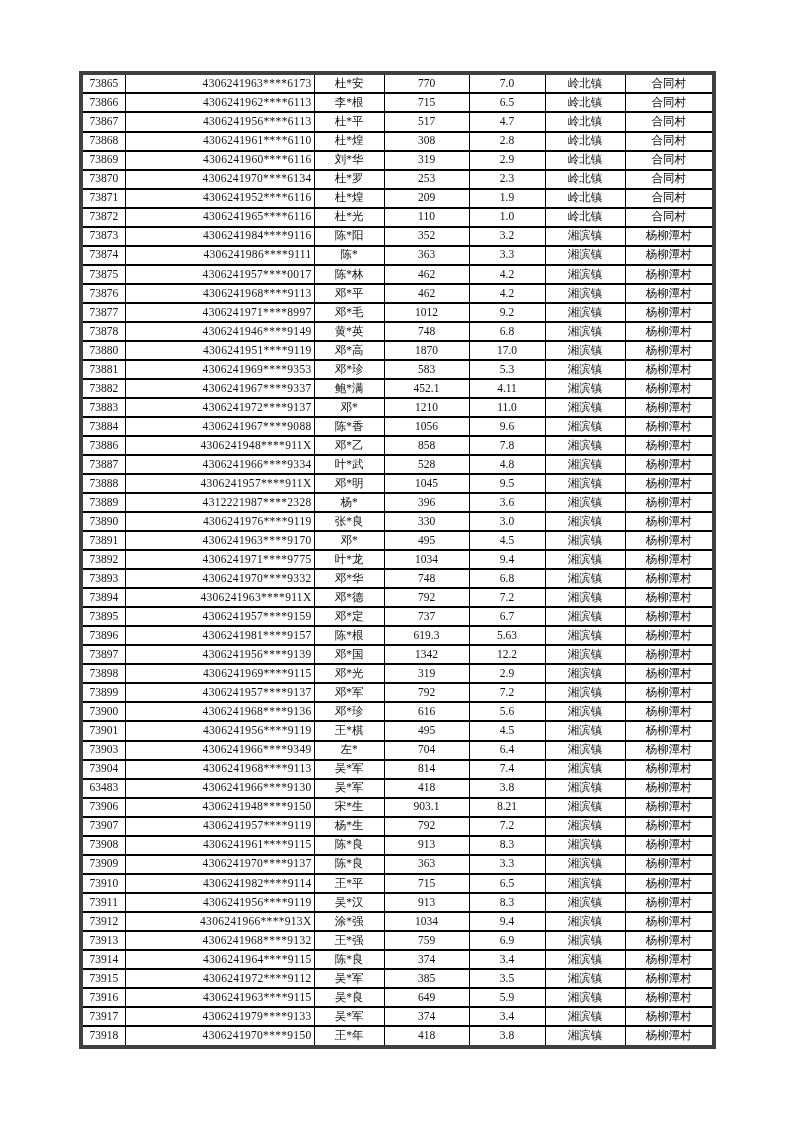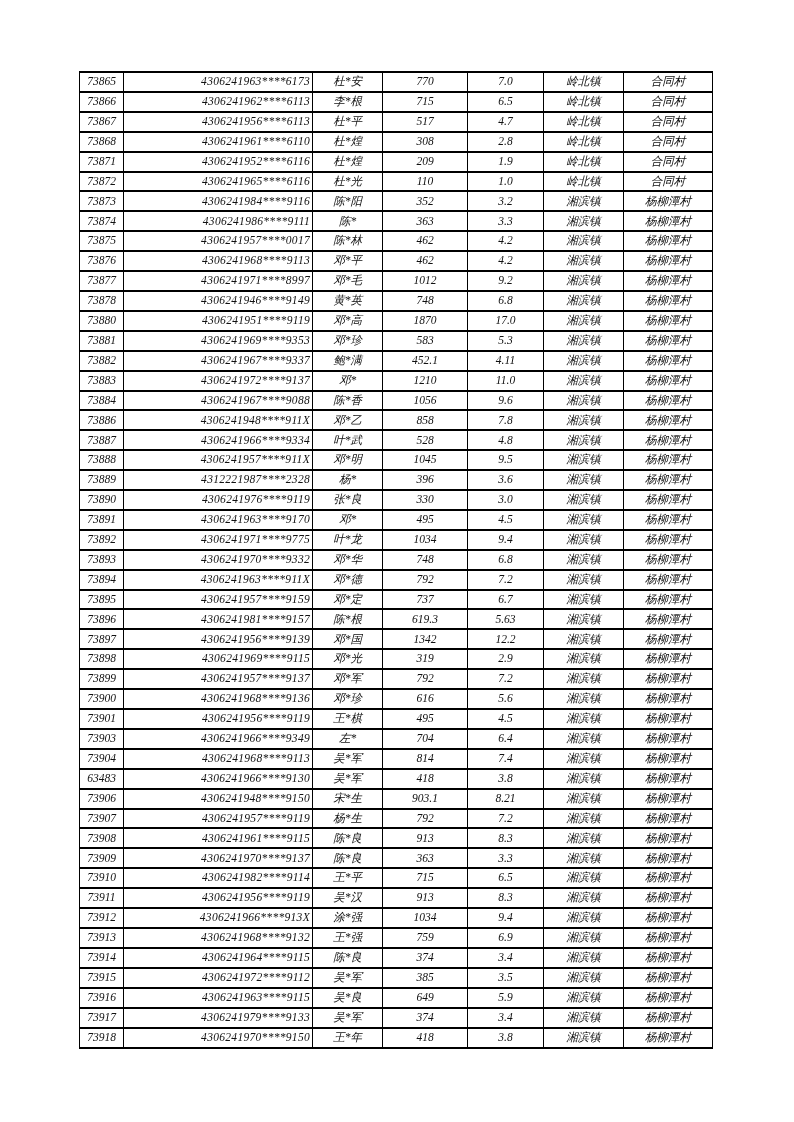--- a/index.html
+++ b/index.html
@@ -33,22 +33,21 @@
     padding: 0 2px;
     text-align: center;
     vertical-align: middle;
     font-size: 11.5px;
     line-height: 1;
     white-space: nowrap;
     overflow: hidden;
     color: #111111;
   }
   table.data-table {
-    border: 1px solid #404040;
-    font-style: italic;
+    border: 4px solid #404040;
   }
   table.data-table td.col-id {
     letter-spacing: 0.3px;
     text-align: right;
   }
 </style>
 </head>
 <body>
 
 <div class="page">
@@ -93,20 +92,38 @@
         <tr>
           <td class="col-seq">73868</td>
           <td class="col-id">4306241961****6110</td>
           <td class="col-name">杜*煌</td>
           <td class="col-amount">308</td>
           <td class="col-area">2.8</td>
           <td class="col-town">岭北镇</td>
           <td class="col-village">合同村</td>
         </tr>
         <tr>
+          <td class="col-seq">73869</td>
+          <td class="col-id">4306241960****6116</td>
+          <td class="col-name">刘*华</td>
+          <td class="col-amount">319</td>
+          <td class="col-area">2.9</td>
+          <td class="col-town">岭北镇</td>
+          <td class="col-village">合同村</td>
+        </tr>
+        <tr>
+          <td class="col-seq">73870</td>
+          <td class="col-id">4306241970****6134</td>
+          <td class="col-name">杜*罗</td>
+          <td class="col-amount">253</td>
+          <td class="col-area">2.3</td>
+          <td class="col-town">岭北镇</td>
+          <td class="col-village">合同村</td>
+        </tr>
+        <tr>
           <td class="col-seq">73871</td>
           <td class="col-id">4306241952****6116</td>
           <td class="col-name">杜*煌</td>
           <td class="col-amount">209</td>
           <td class="col-area">1.9</td>
           <td class="col-town">岭北镇</td>
           <td class="col-village">合同村</td>
         </tr>
         <tr>
           <td class="col-seq">73872</td>

